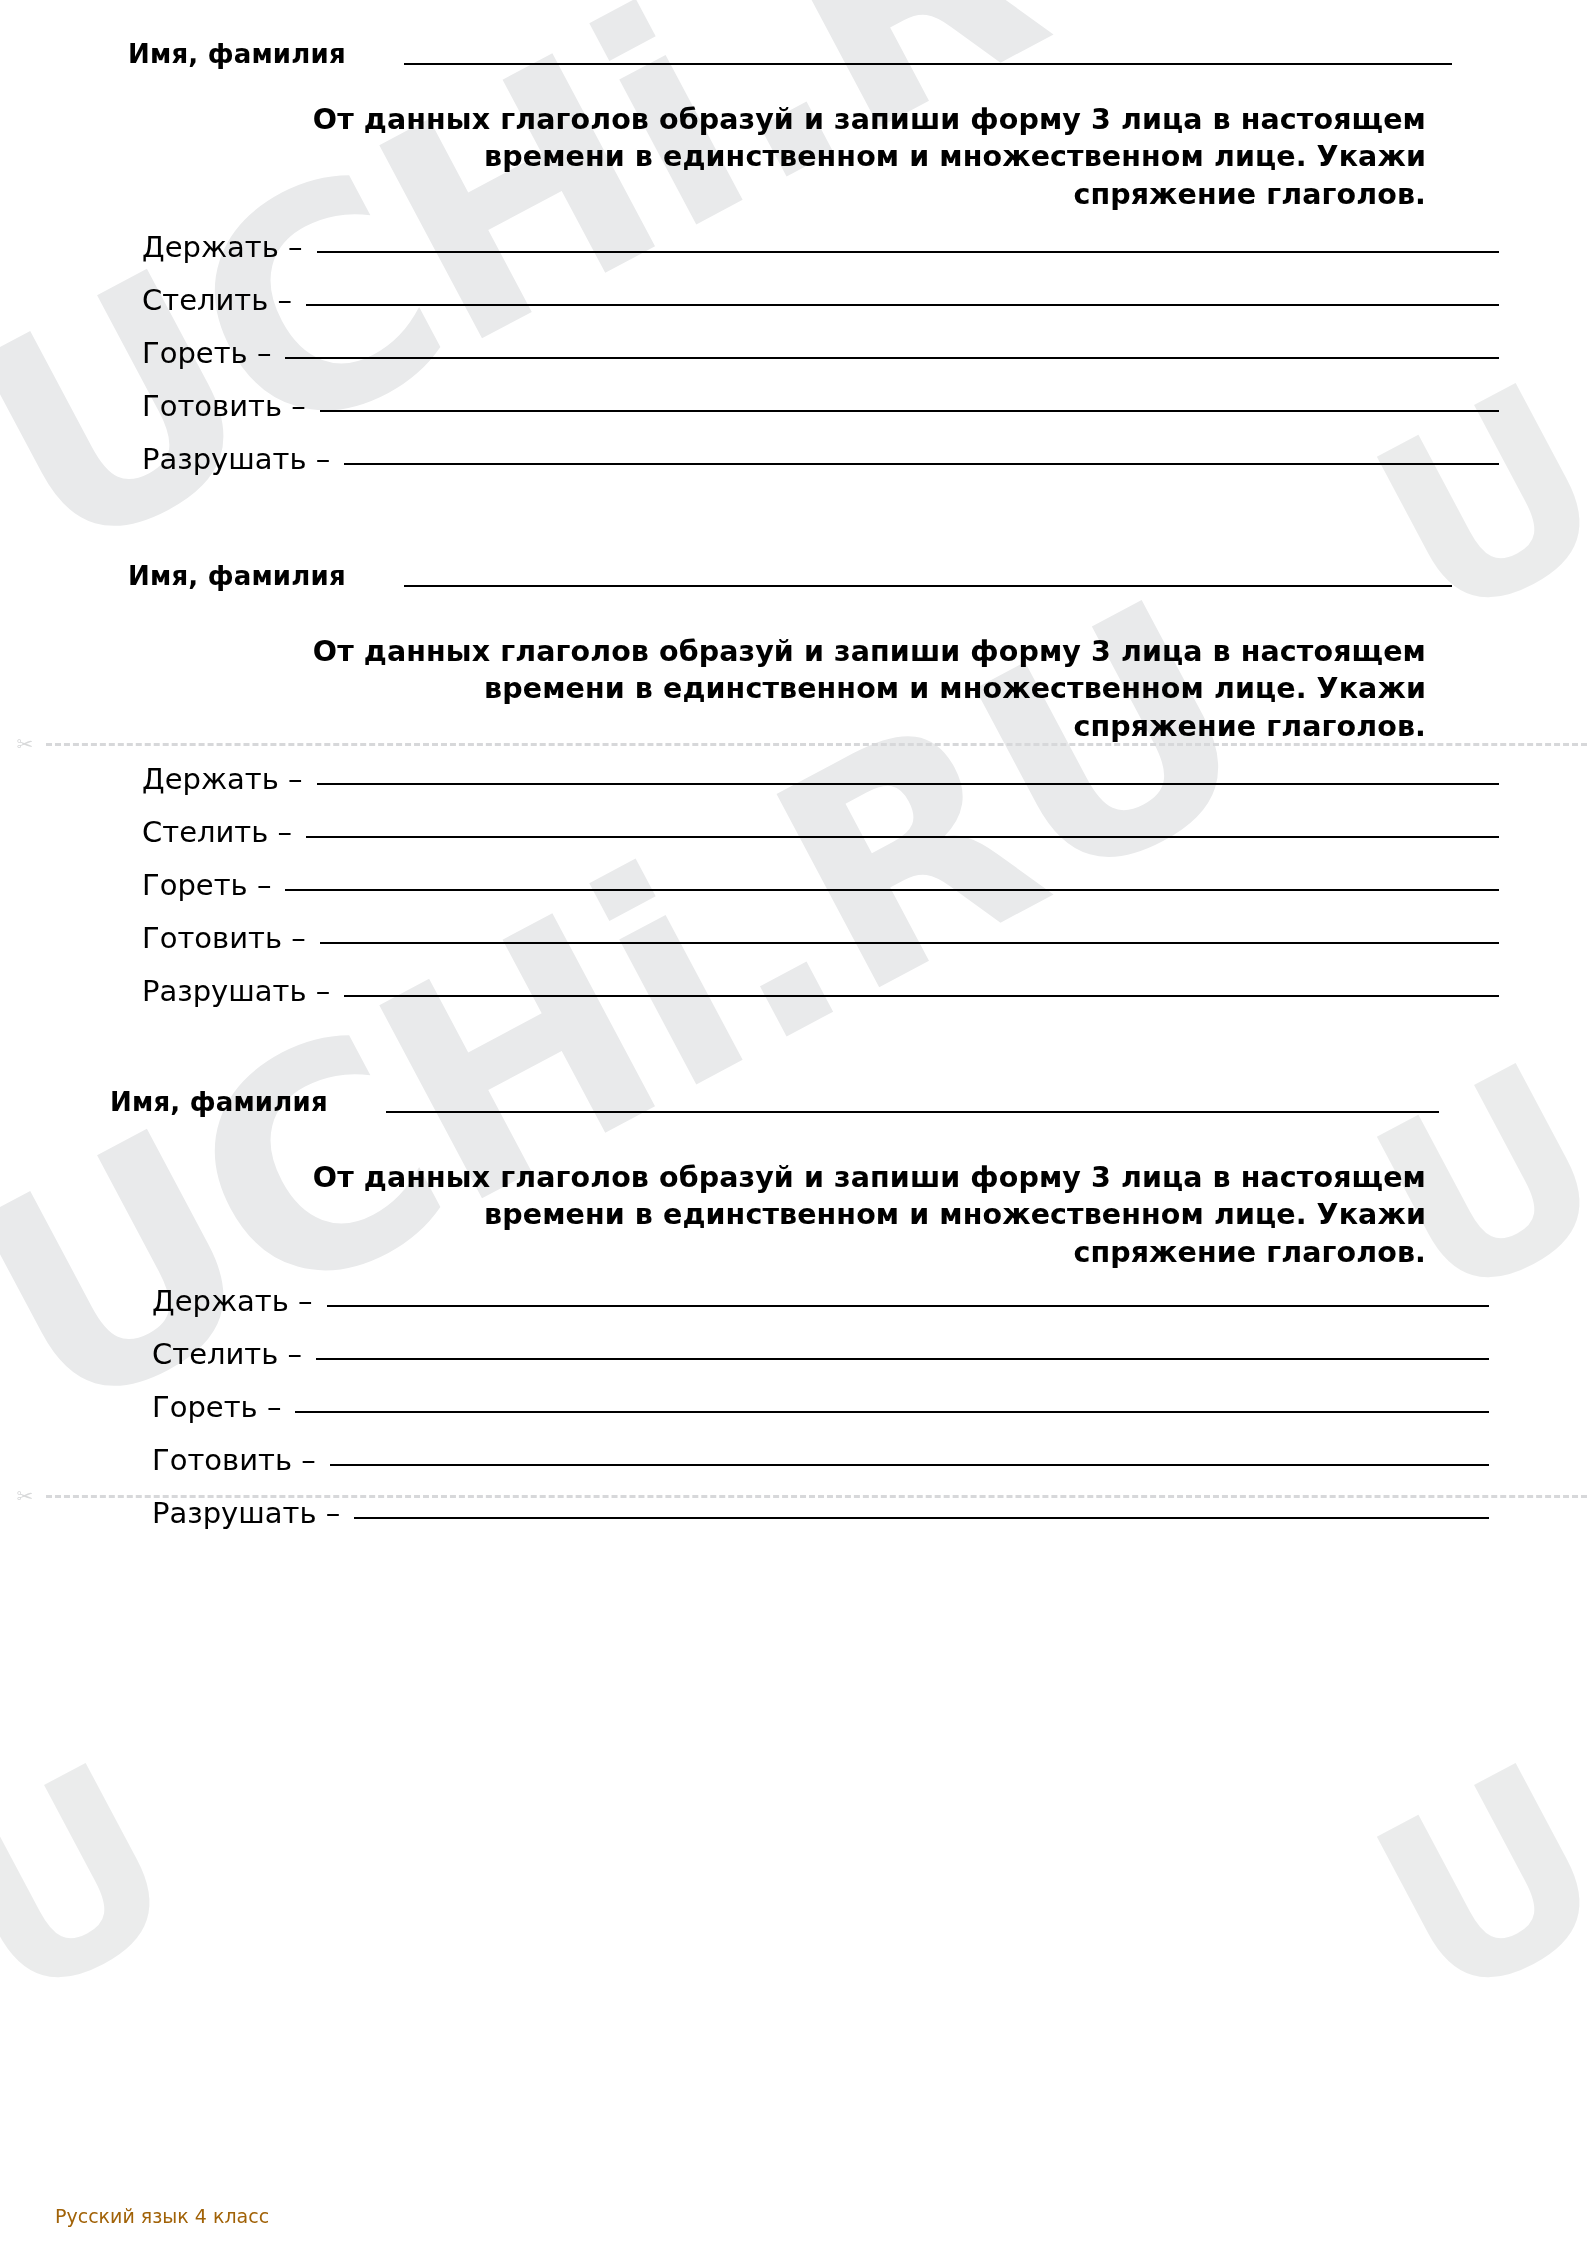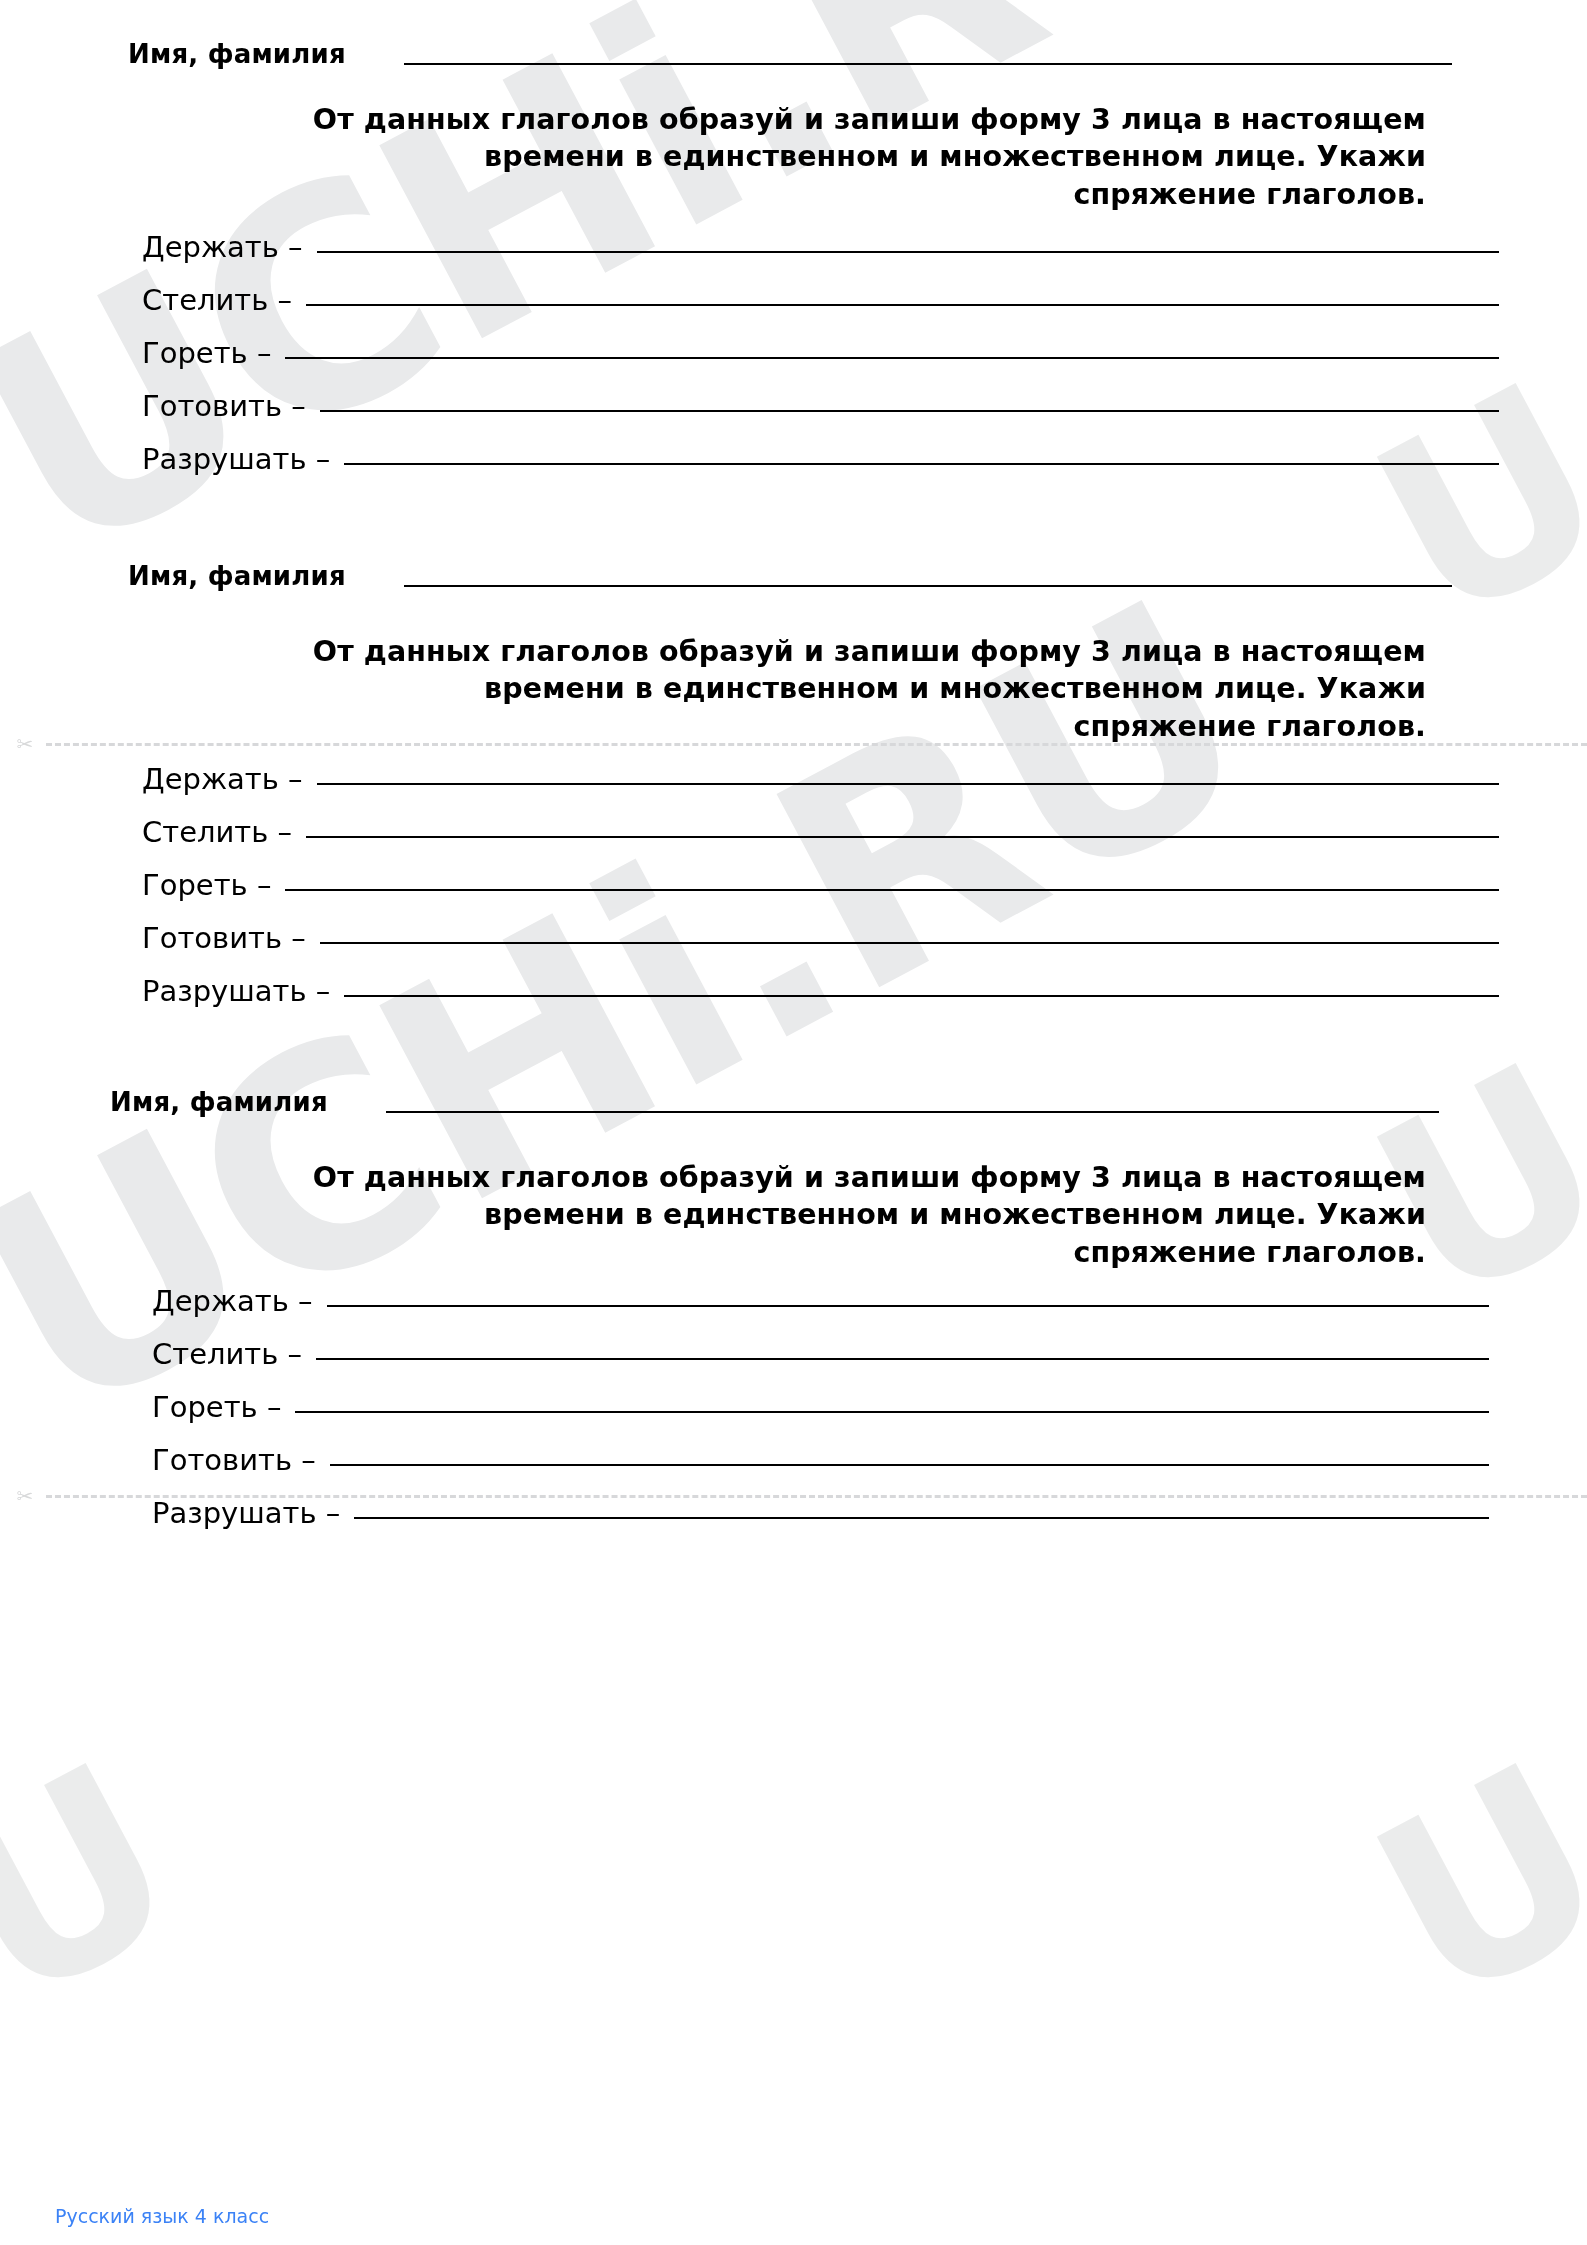--- a/index.html
+++ b/index.html
@@ -145,21 +145,21 @@
     height: 0;
     margin-right: 0px;
   }
 
   
   .footer {
     position: absolute;
     left: 55px;
     bottom: 18px;
     font-size: 19px;
-    color: #3b82f6;
+    color: #a16207;
     z-index: 3;
     white-space: nowrap;
   }
 </style>
 </head>
 <body>
 
 <div class="page">
 
   <div class="watermark-layer">

